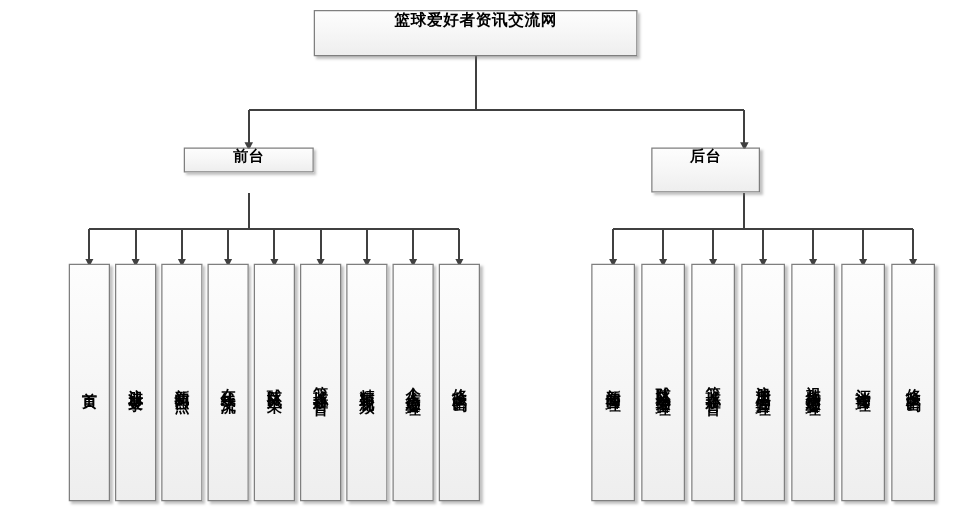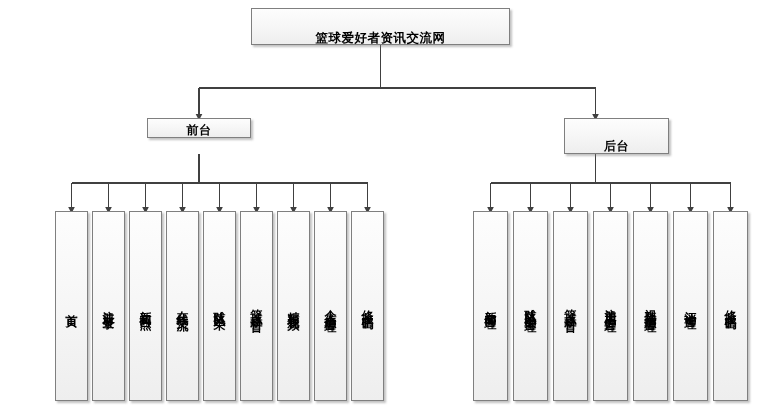--- a/index.html
+++ b/index.html
@@ -27,21 +27,21 @@
     height: 411px;
     pointer-events: none;
   }
   .node {
     position: absolute;
     box-sizing: border-box;
     border: 1px solid #7f7f7f;
     background: linear-gradient(180deg, #fdfdfd 0%, #f7f7f7 45%, #eeeeee 100%);
     box-shadow: 2px 2px 2px rgba(120,120,120,0.45);
     display: flex;
-    align-items: flex-end;
+    align-items: flex-start;
     justify-content: center;
     color: #000000;
     line-height: 1.08;
   }
   .node-h {
     font-size: 12px;
     font-weight: bold;
     letter-spacing: 0.5px;
     text-align: center;
     white-space: nowrap;
@@ -103,21 +103,21 @@
   </svg>
 
   <div class="node node-root" style="left:251px; top:8px; width:259px; height:37px;">
     <span class="node-h">篮球爱好者资讯交流网</span>
   </div>
 
   <div class="node node-branch" style="left:147px; top:118px; width:104px; height:20px;">
     <span class="node-h">前台</span>
   </div>
 
-  <div class="node node-branch" style="left:564px; top:118px; width:105px; height:36px;">
+  <div class="node node-branch" style="left:521px; top:118px; width:87px; height:36px;">
     <span class="node-h">后台</span>
   </div>
 
   <div id="leaf-layer">
       <div class="node leaf" style="left: 55px; top: 211px; width: 33px; height: 190px;">
         <span class="node-v">首页</span>
       </div>
       <div class="node leaf" style="left: 92px; top: 211px; width: 33px; height: 190px;">
         <span class="node-v">注册登录</span>
       </div>

